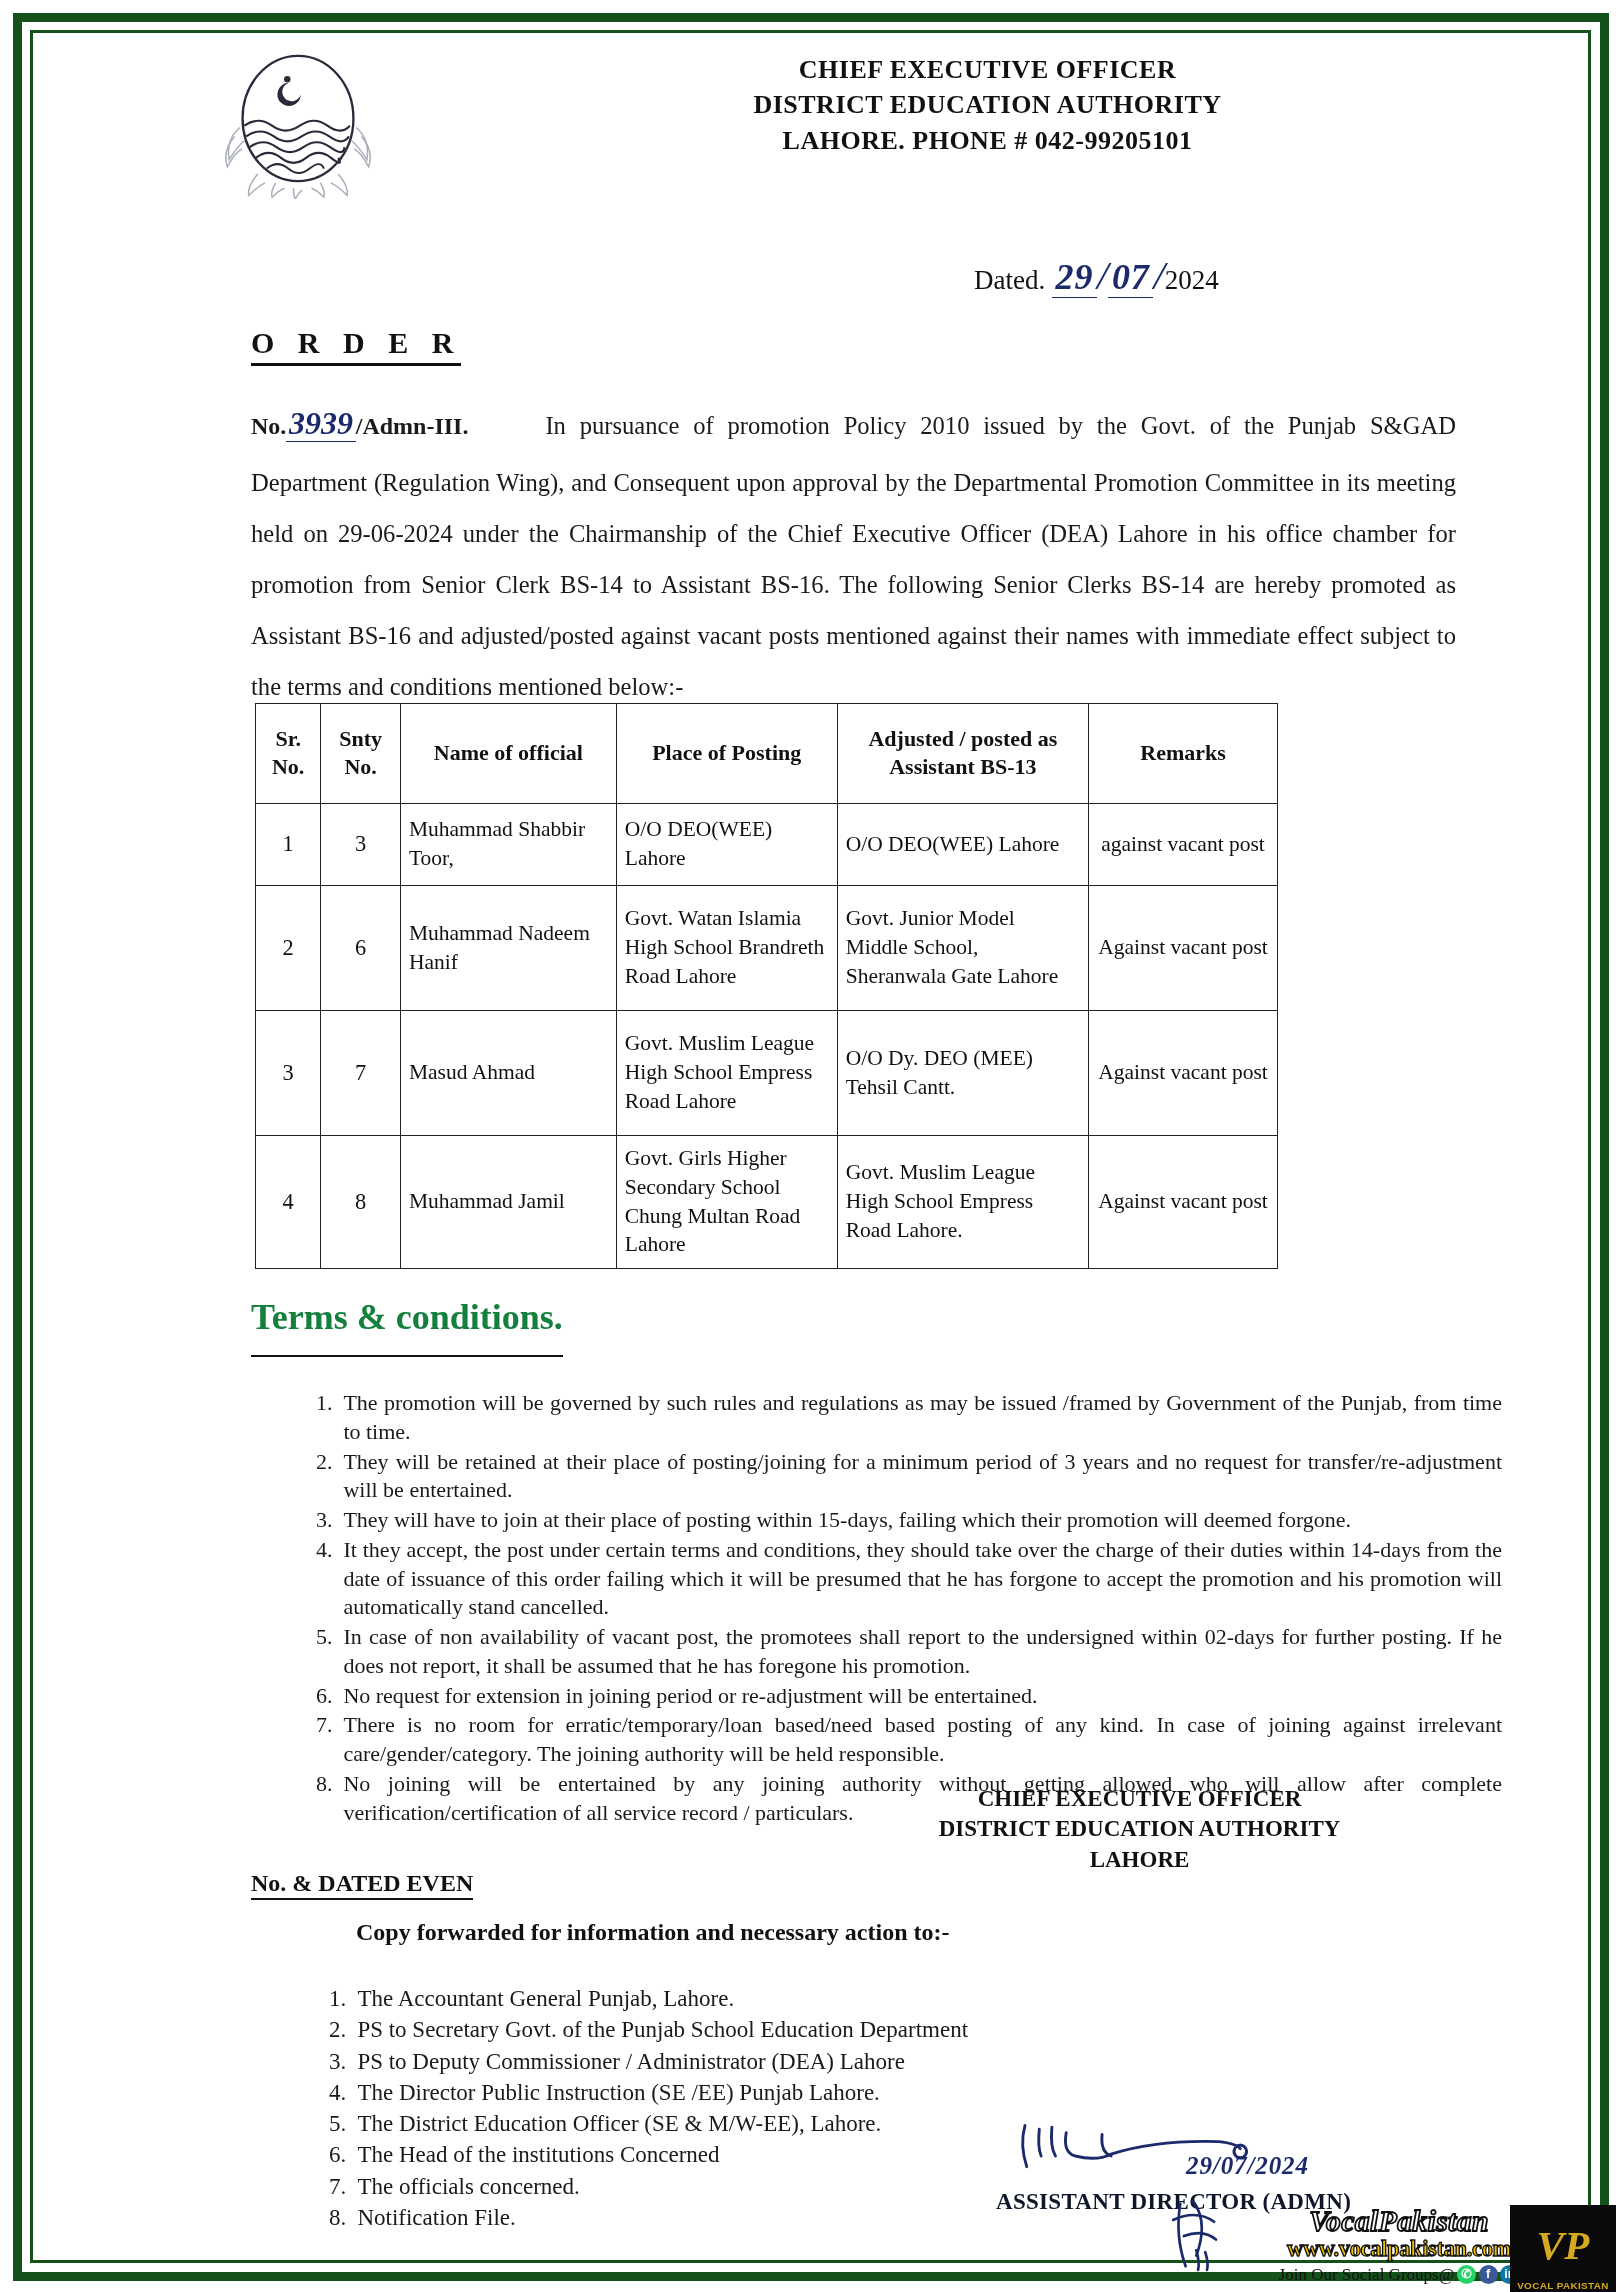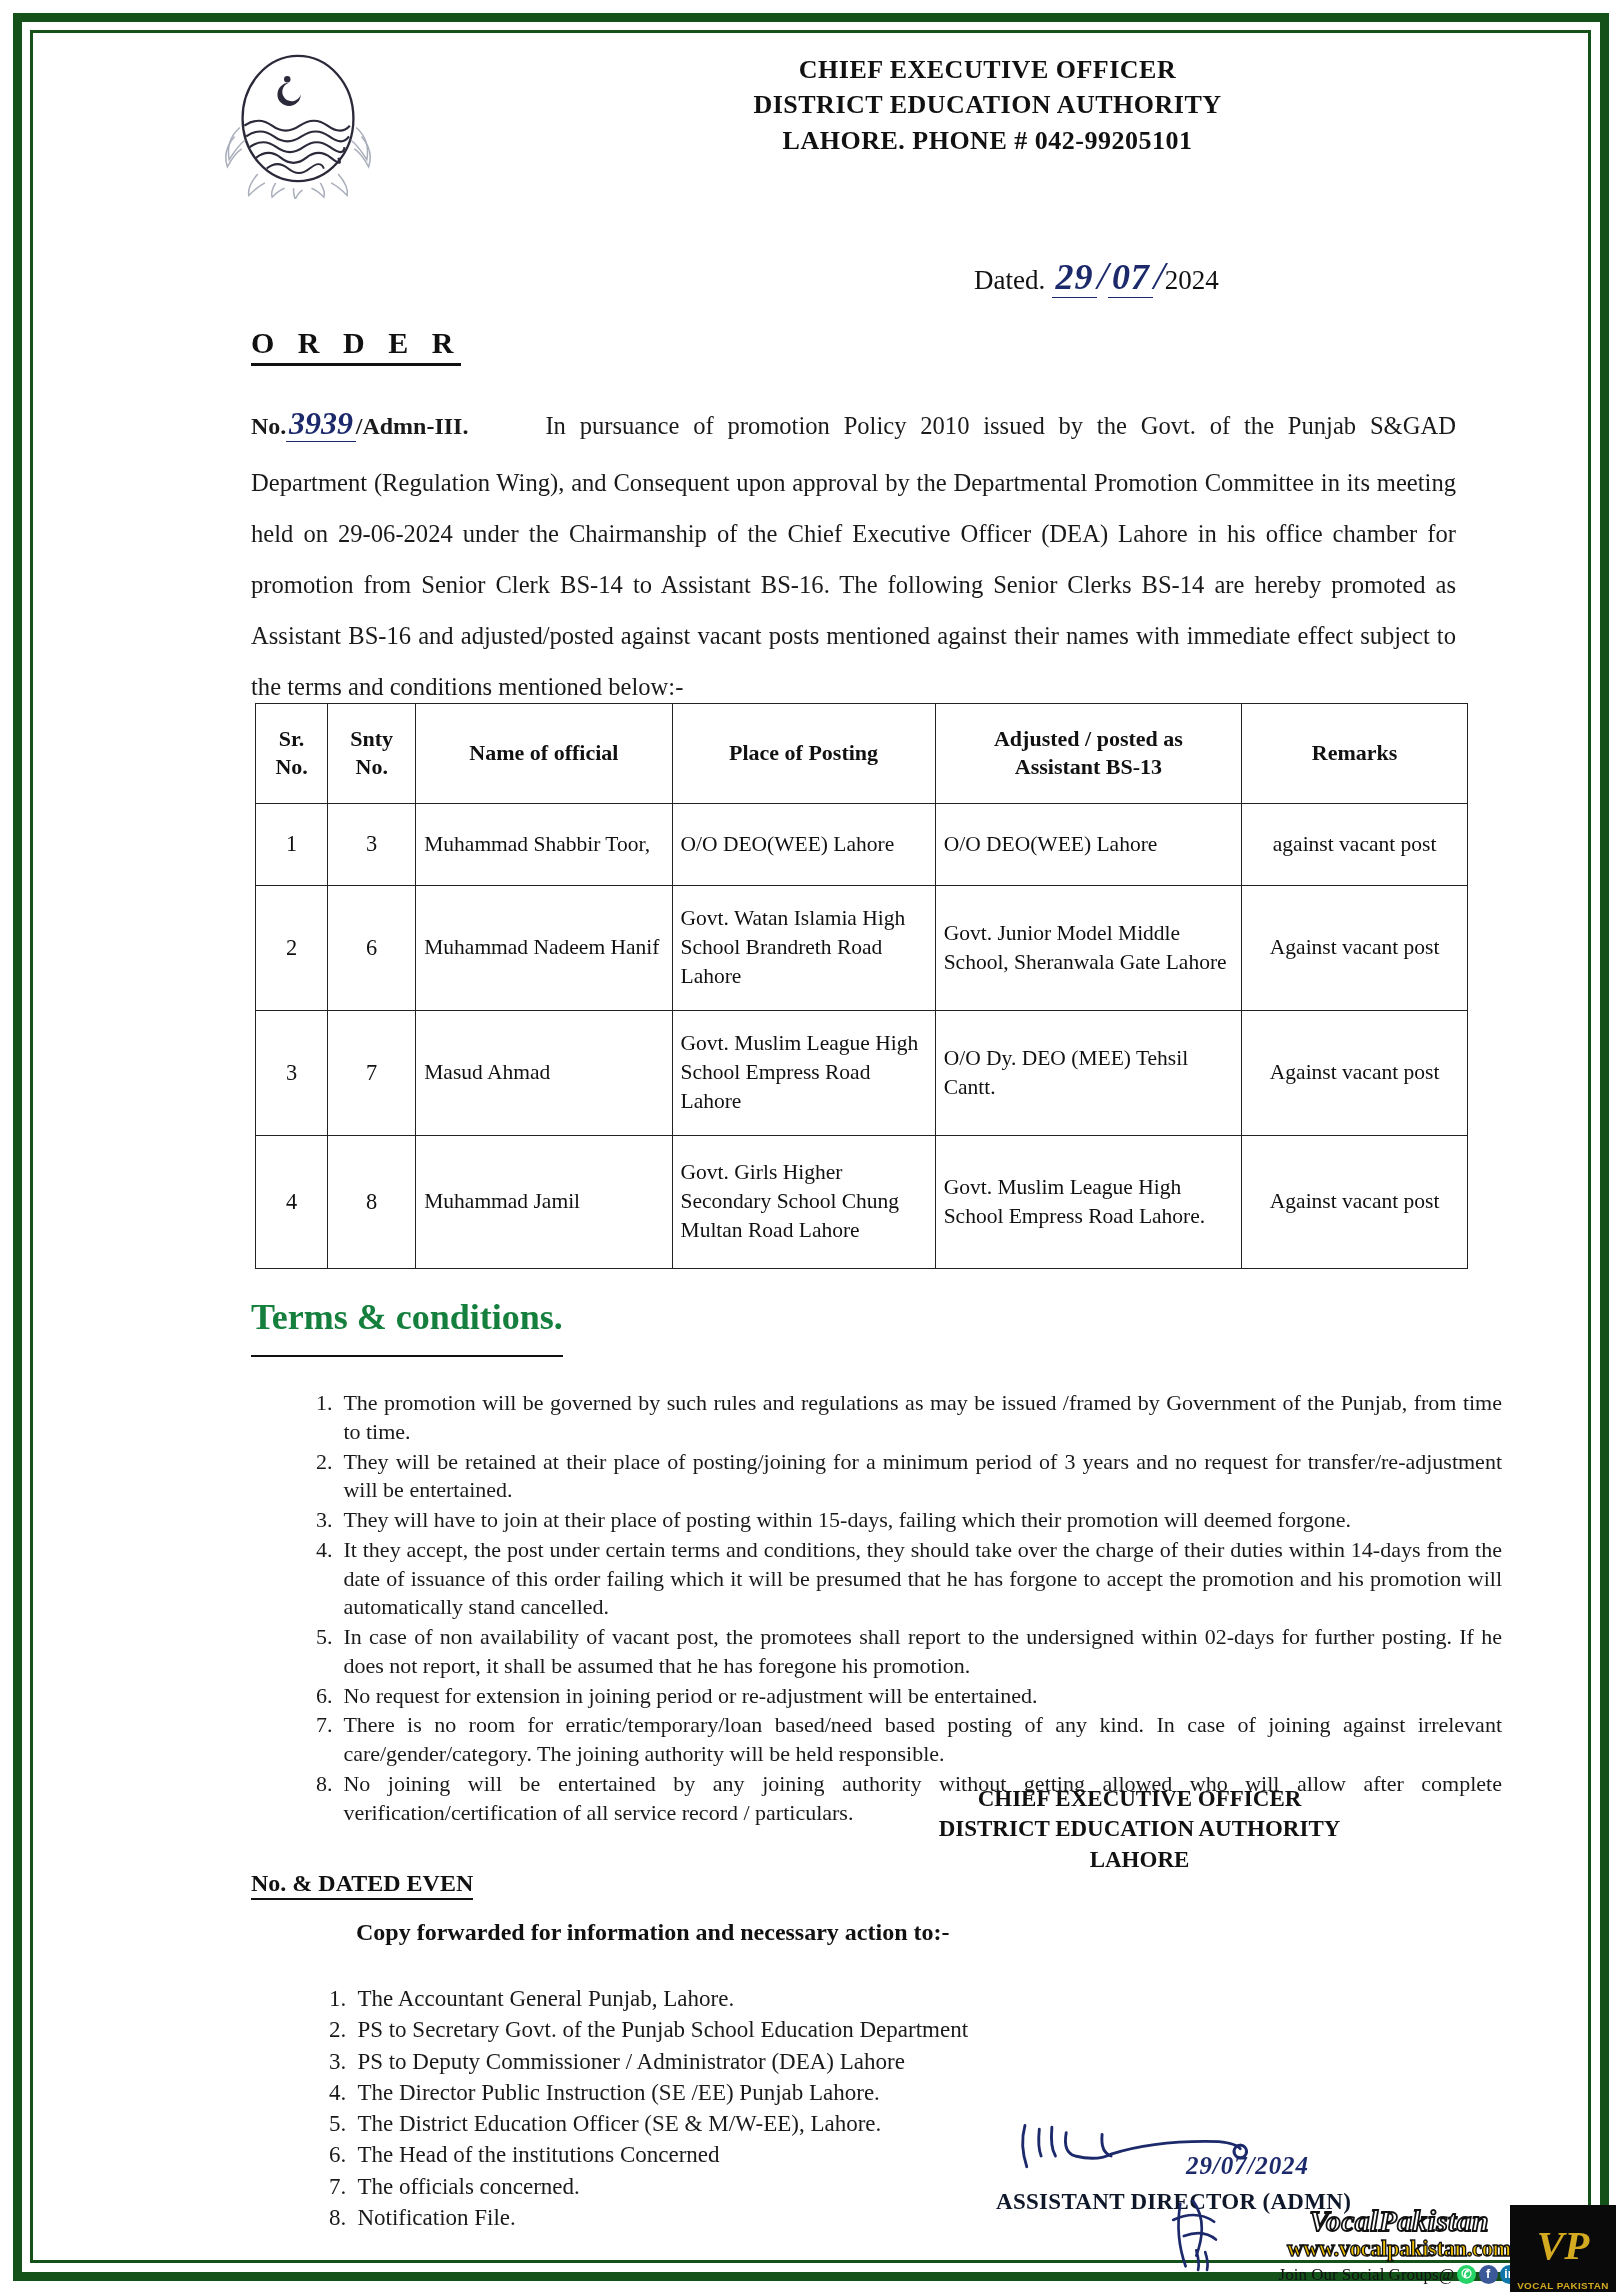--- a/index.html
+++ b/index.html
@@ -115,21 +115,21 @@
     border-bottom: 1.8px solid #1c2a6b;
     padding: 0 2.7px;
   }
   .indent-gap { display:inline-block; width: 77px; }
 
   
   .tbl {
     position: absolute;
     left: 208px;
     top: 656px;
-    width: 1213px;
+    width: 1023px;
     border-collapse: collapse;
     font-size: 21.5px;
     color: #111;
   }
   .tbl th, .tbl td {
     border: 1.8px solid #222;
     padding: 6.3px 8px;
     vertical-align: middle;
   }
   .tbl th {

